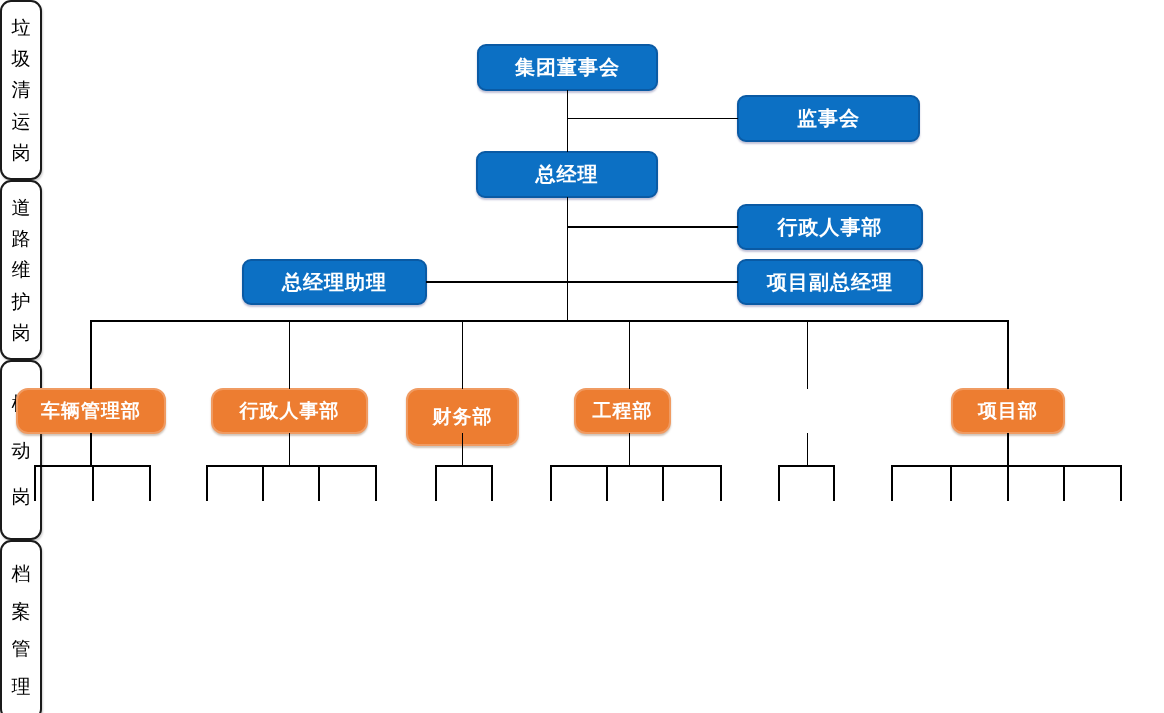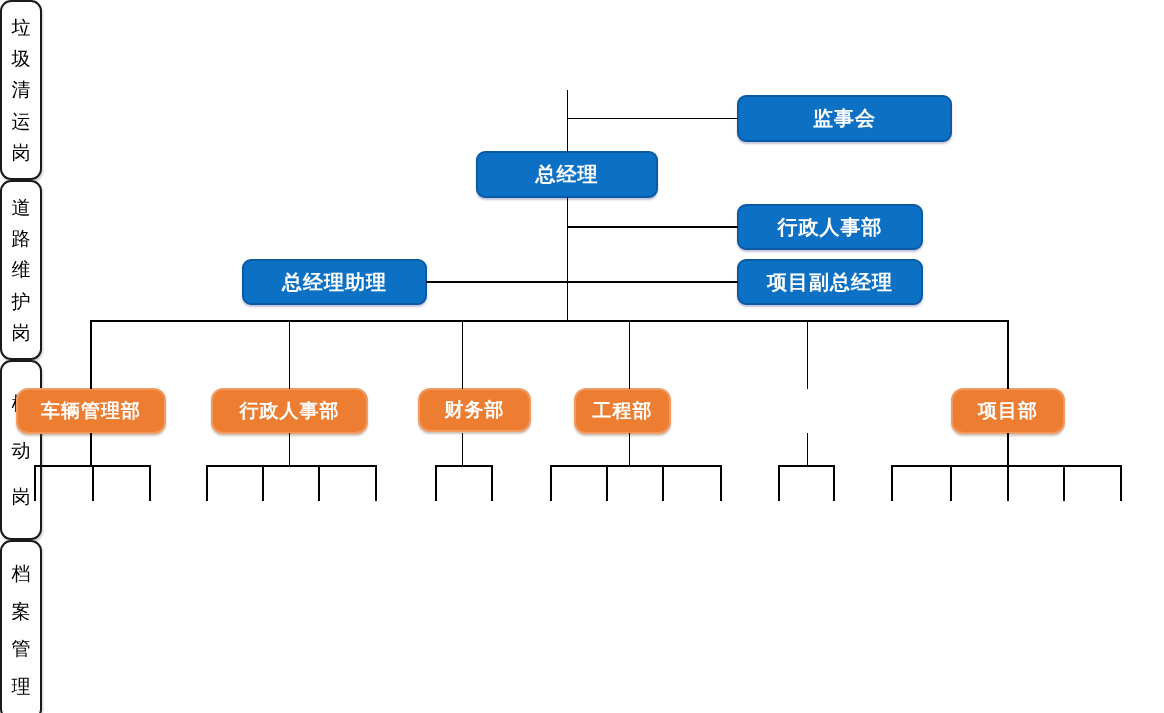--- a/index.html
+++ b/index.html
@@ -63,21 +63,22 @@
   }
   .line {
     position: absolute;
     background: var(--line-color);
   }
 </style>
 </head>
 <body>
 
 <div id="canvas">
-    <div class="box exec" style="left: 737px; top: 95px; width: 215px; height: 47px;">监事会</div>
+    <div class="box exec" style="left: 477px; top: 44px; width: 181px; height: 47px;">集团董事会</div>
+    <div class="box exec" style="left: 737px; top: 95px; width: 183px; height: 47px;">监事会</div>
     <div class="box exec" style="left: 476px; top: 151px; width: 182px; height: 47px; text-align: right;">总经理</div>
     <div class="box exec" style="left: 737px; top: 204px; width: 186px; height: 46px;">行政人事部</div>
     <div class="box exec" style="left: 242px; top: 259px; width: 185px; height: 46px;">总经理助理</div>
     <div class="box exec" style="left: 737px; top: 259px; width: 186px; height: 46px;">项目副总经理</div>
     <div class="box dept" style="left: 16px; top: 388px; width: 150px; height: 46px;">车辆管理部</div>
     <div class="post" style="left: 16px; top: 500px; width: 38px; height: 168px;">
       <span>垃</span>
       <span>圾</span>
       <span>清</span>
       <span>运</span>
@@ -95,21 +96,21 @@
       <span>动</span>
       <span>岗</span>
     </div>
     <div class="box dept" style="left: 211px; top: 388px; width: 157px; height: 46px;">行政人事部</div>
     <div class="post" style="left: 188px; top: 500px; width: 38px; height: 168px;">
       <span>档</span>
       <span>案</span>
       <span>管</span>
       <span>理</span>
     </div>
-    <div class="box dept" style="left: 406px; top: 388px; width: 113px; height: 44px; margin-left: 12px;">财务部</div>
+    <div class="box dept" style="left: 406px; top: 388px; width: 113px; height: 58px;">财务部</div>
     <div class="box dept" style="left: 574px; top: 388px; width: 97px; height: 46px;">工程部</div>
     <div class="box dept" style="left: 951px; top: 388px; width: 114px; height: 46px;">项目部</div>
     <div class="line" style="left: 566.7px; top: 90.2px; width: 1.6px; height: 61.6px;"></div>
     <div class="line" style="left: 566.7px; top: 117.7px; width: 171.1px; height: 1.6px;"></div>
     <div class="line" style="left: 566.7px; top: 197.2px; width: 1.6px; height: 124.6px;"></div>
     <div class="line" style="left: 566.7px; top: 226.2px; width: 171.1px; height: 1.6px;"></div>
     <div class="line" style="left: 426.2px; top: 281.2px; width: 311.6px; height: 1.6px;"></div>
     <div class="line" style="left: 90.2px; top: 320.2px; width: 918.6px; height: 1.6px;"></div>
     <div class="line" style="left: 90.2px; top: 320.2px; width: 1.6px; height: 68.6px;"></div>
     <div class="line" style="left: 90.2px; top: 433.2px; width: 1.6px; height: 33.6px;"></div>

